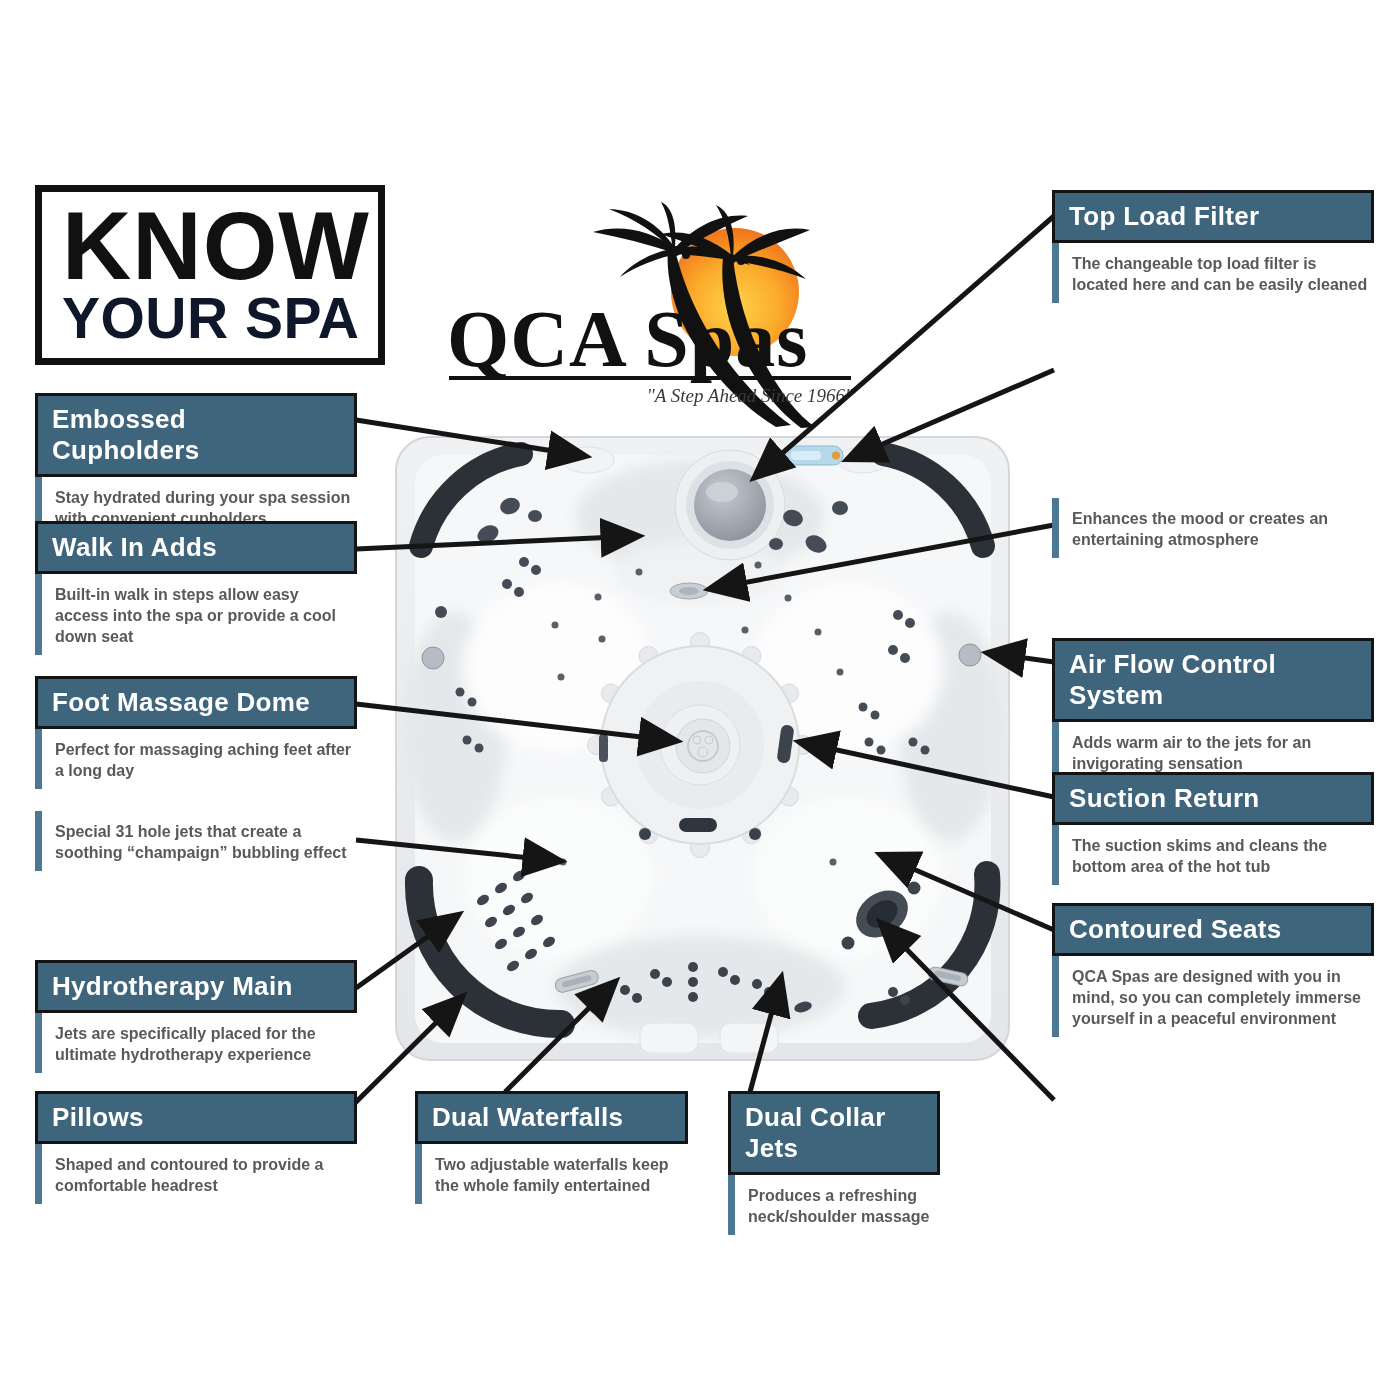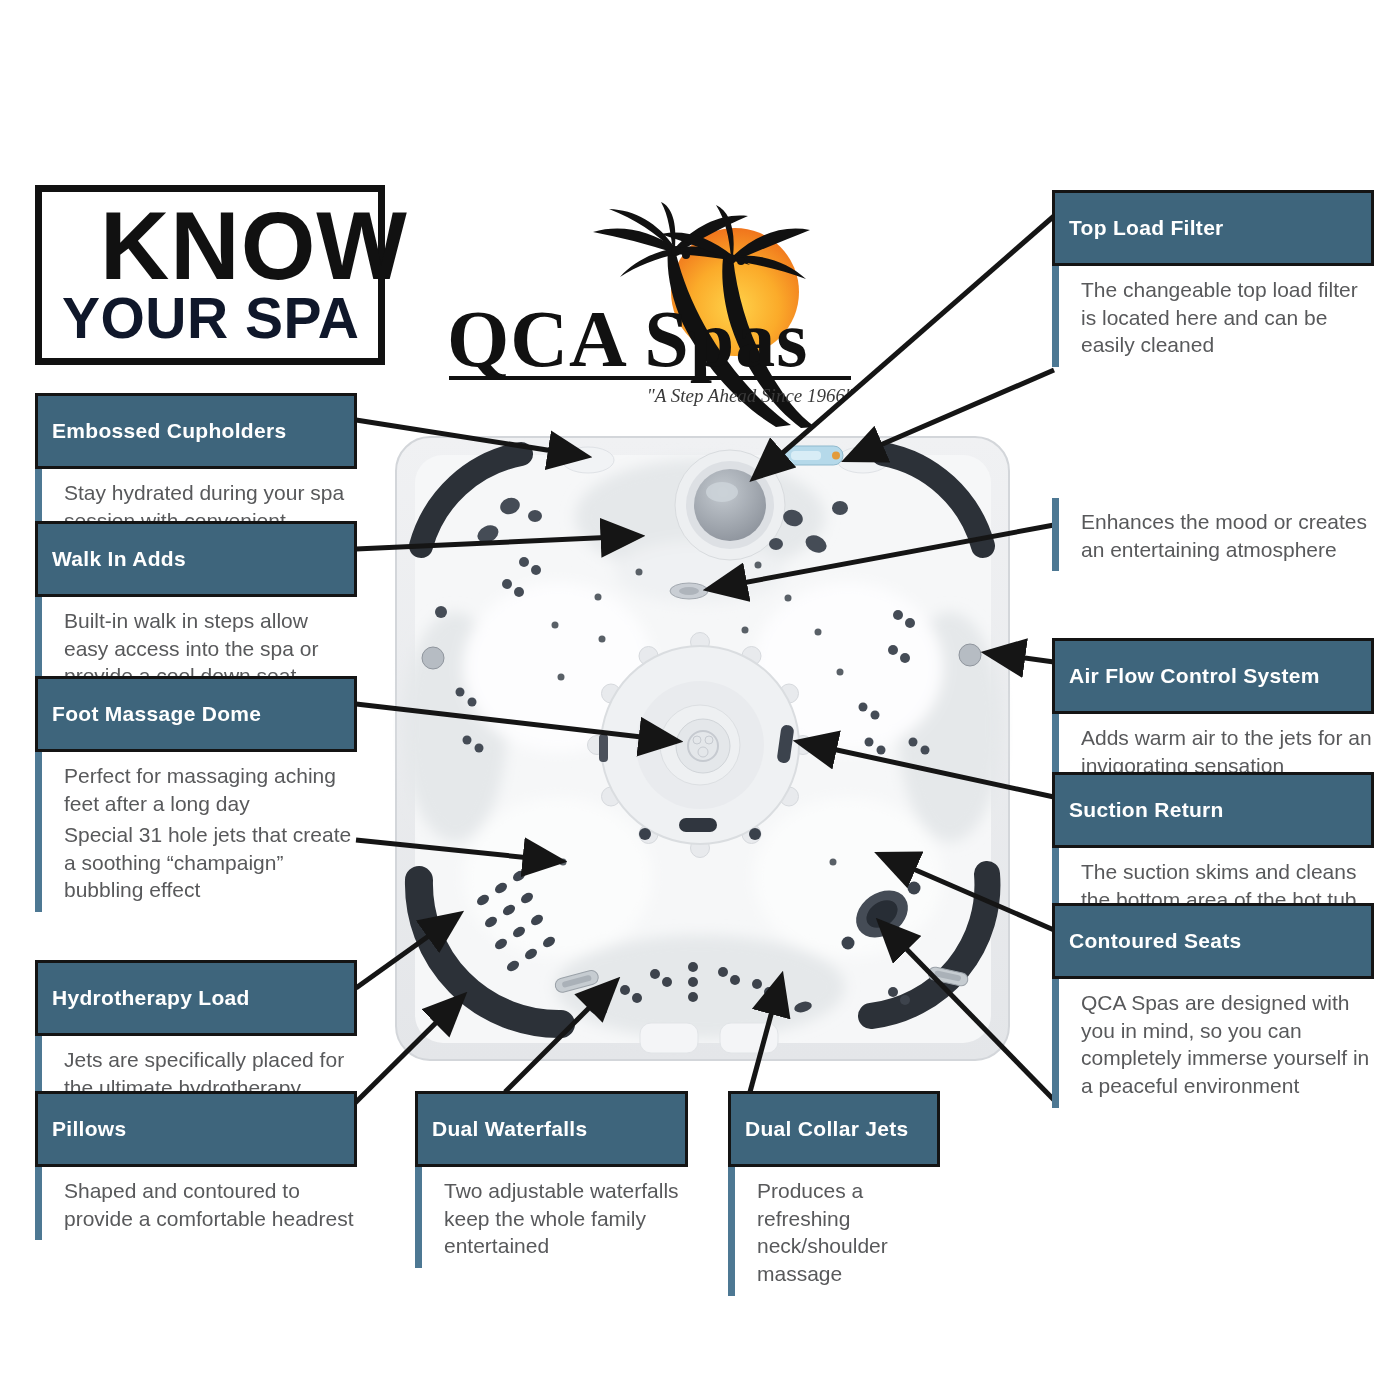--- a/index.html
+++ b/index.html
@@ -5,29 +5,29 @@
   :root{
     --callout-bg:#3e657c; --callout-bar:#4d7893; --outline:#141414;
     --desc-text:#58595b; --arrow:#151515; --pillow:#2c3138;
   }
   html,body{margin:0;padding:0;background:#ffffff;}
   #canvas{position:relative;width:1400px;height:1400px;background:#ffffff;overflow:hidden;
           font-family:"Liberation Sans","DejaVu Sans",sans-serif;}
   
   .title-box{position:absolute;left:35px;top:185px;width:350px;height:180px;
              border:7px solid #111;background:#fff;box-sizing:border-box;padding:10px 0 0 20px;}
-  .title-line1{font-size:96px;font-weight:bold;color:#111;letter-spacing:1px;line-height:0.92;margin-left:38px;}
+  .title-line1{font-size:96px;font-weight:bold;color:#111;letter-spacing:1px;line-height:0.92;}
   .title-line2{font-size:57px;font-weight:bold;color:#0f172a;letter-spacing:0.5px;line-height:1.0;}
   
   .callout{position:absolute;}
   .callout .hd{background:var(--callout-bg);border:3px solid var(--outline);color:#ffffff;
-               font-weight:bold;font-size:21px;letter-spacing:0.3px;padding:23px 14px;
+               font-weight:bold;font-size:26px;letter-spacing:0.3px;padding:8px 14px;
                box-sizing:border-box;}
-  .callout .bd{border-left:7px solid var(--callout-bar);padding:10px 2px 8px 22px;
-               color:var(--desc-text);font-weight:normal;font-size:21px;line-height:1.32;}
+  .callout .bd{border-left:7px solid var(--callout-bar);padding:10px 2px 8px 13px;
+               color:var(--desc-text);font-weight:bold;font-size:16px;line-height:1.32;}
   svg.layer{position:absolute;left:0;top:0;}
   .z1{z-index:1;} .z2{z-index:2;} .callout{z-index:3;}
 </style>
 </head>
 <body>
 
 <div id="canvas">
 
   <div class="title-box">
     <div class="title-line1">KNOW</div>
@@ -297,21 +297,21 @@
     <div class="bd">Built-in walk in steps allow easy access into the spa or provide a cool down seat</div>
   </div>
   <div class="callout" style="left:35px;top:676px;width:322px">
     <div class="hd">Foot Massage Dome</div>
     <div class="bd">Perfect for massaging aching feet after a long day</div>
   </div>
   <div class="callout" style="left:35px;top:811px;width:322px">
     <div class="bd">Special 31 hole jets that create a soothing “champaign” bubbling effect</div>
   </div>
   <div class="callout" style="left:35px;top:960px;width:322px">
-    <div class="hd">Hydrotherapy Load</div>
+    <div class="hd">Hydrotherapy Main</div>
     <div class="bd">Jets are specifically placed for the ultimate hydrotherapy experience</div>
   </div>
   <div class="callout" style="left:35px;top:1091px;width:322px">
     <div class="hd">Pillows</div>
     <div class="bd">Shaped and contoured to provide a comfortable headrest</div>
   </div>
 
   <div class="callout" style="left:728px;top:1091px;width:212px">
     <div class="hd">Dual Collar Jets</div>
     <div class="bd">Produces a refreshing neck/shoulder massage</div>

